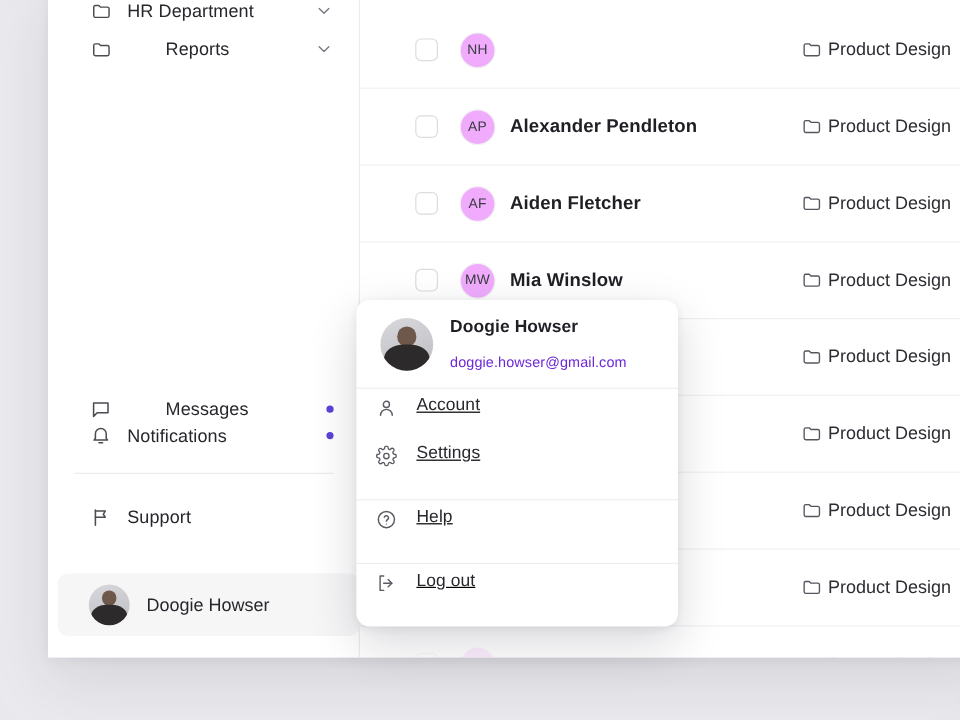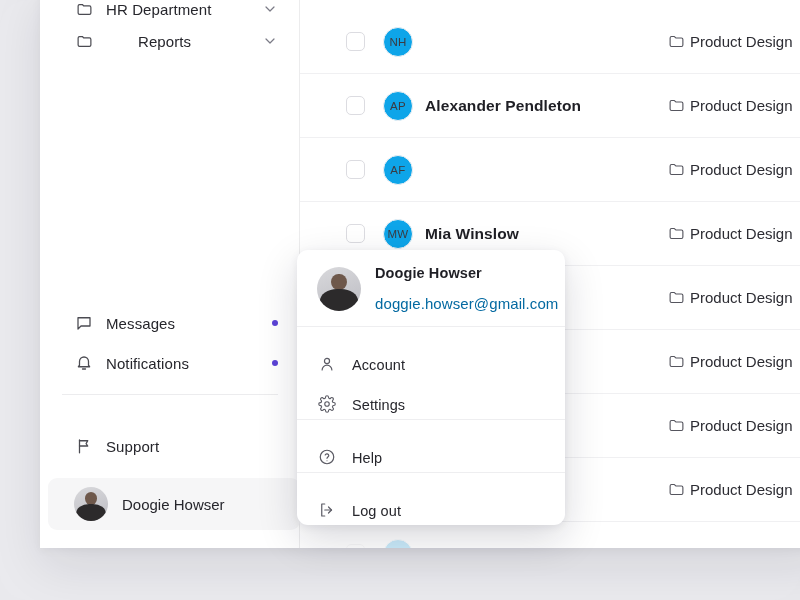--- a/index.html
+++ b/index.html
@@ -89,21 +89,21 @@
   }
   .row .cb {
     margin-left: 46px;
     width: 19px; height: 19px; flex: none;
     border: 1.4px solid #dcdce1; border-radius: 5px; background: #fff;
     cursor: pointer;
   }
   .row .initials {
     margin-left: 18px;
     width: 30px; height: 30px; flex: none;
-    border-radius: 50%; border: 1px solid #f1f1f3; background: #0ea5e9;
+    border-radius: 50%; border: 1px solid #f1f1f3; background: #f0abfc;
     display: flex; align-items: center; justify-content: center;
     font-size: 11.5px; color: #3b3b42; letter-spacing: .3px;
   }
   .row .person {
     margin-left: 12px; font-size: 15.5px; color: #1f1f25; font-weight: 600;
     letter-spacing: .1px; white-space: nowrap;
   }
   .row .dept {
     position: absolute; left: 368px;
     display: flex; align-items: center; gap: 5px;
@@ -118,26 +118,26 @@
     left: 297px; top: 250px;
     width: 268px;
     background: #fff;
     border-radius: 11px;
     box-shadow: 0 14px 40px rgba(20,20,45,0.16), 0 2px 8px rgba(20,20,45,0.07);
     overflow: hidden;
   }
   .popup-header { display: flex; align-items: center; padding: 15px 16px 14px 20px; }
   .popup-header .meta { margin-left: 14px; min-width: 0; }
   .popup-header .pname { font-size: 14.5px; color: #1f1f25; font-weight: 600; letter-spacing:.1px;}
-  .popup-header .pmail { font-size: 15px; color: #0369a1; margin-top: 14px; letter-spacing:.1px;}
+  .popup-header .pmail { font-size: 12px; color: #6d28d9; margin-top: 14px; letter-spacing:.1px;}
   .popup-divider { height: 1px; background: #eeeef0; }
   .menu-group { padding: 6px 0; }
   .menu-item {
-    display: flex; align-items: flex-end;
-    height: 40px; padding: 0 20px; cursor: pointer;
+    display: flex; align-items: flex-start;
+    height: 40px; padding: 0 15px; cursor: pointer; text-decoration: underline;
   }
   .menu-item .ico { width: 19px; height: 19px; flex: none; color: #5b5b64; display:flex; align-items:center; justify-content:center; }
   .menu-item .label { margin-left: 16px; font-size: 14.5px; color: #26262c; letter-spacing:.1px; }
 
   svg { display: block; }
 </style>
 </head>
 <body>
 
 <div id="stage">
@@ -166,21 +166,21 @@
             </svg>
         </span>
         <span class="label">Reports</span>
         <span class="chev">
           <svg width="16" height="16" viewBox="0 0 24 24" fill="none" stroke="currentColor" stroke-width="1.8" stroke-linecap="round" stroke-linejoin="round">
               <path d="M6 9l6 6 6-6"></path>
             </svg>
         </span>
       </div>
 
-      <div class="nav-item" style="top:314px;">
+      <div class="nav-item" style="top:332px;gap:32px;">
         <span class="ico">
           <svg width="18" height="18" viewBox="0 0 24 24" fill="none" stroke="currentColor" stroke-width="1.7" stroke-linecap="round" stroke-linejoin="round">
               <path d="M4 5h16v11H8l-4 4z"></path>
             </svg>
         </span>
         <span class="label">Messages</span>
         <span class="dot"></span>
       </div>
 
       <div class="nav-item" style="top:354px;">
@@ -189,21 +189,21 @@
               <path d="M18 15v-5a6 6 0 1 0-12 0v5l-1.5 2h15z"></path>
               <path d="M10 20h4"></path>
             </svg>
         </span>
         <span class="label">Notifications</span>
         <span class="dot"></span>
       </div>
 
       <div class="sb-divider" style="top:408px;"></div>
 
-      <div class="nav-item" style="top:437px;text-align:center;">
+      <div class="nav-item" style="top:422px;text-align:center;">
         <span class="ico">
           <svg width="18" height="18" viewBox="0 0 24 24" fill="none" stroke="currentColor" stroke-width="1.7" stroke-linecap="round" stroke-linejoin="round">
               <path d="M6 21V4"></path>
               <path d="M6 5h11l-2.2 3.8L17 12H6"></path>
             </svg>
         </span>
         <span class="label">Support</span>
       </div>
 
       <div class="profile-row" style="top:492px;">
@@ -237,20 +237,21 @@
                 <path d="M3 7a2 2 0 0 1 2-2h4l2 2h8a2 2 0 0 1 2 2v8a2 2 0 0 1-2 2H5a2 2 0 0 1-2-2z"></path>
               </svg>
           </span>
           <span>Product Design</span>
         </span>
       </div>
 
       <div class="row" style="top:152px;">
         <span class="cb"></span>
         <span class="initials">AF</span>
+        <span class="person">Aiden Fletcher</span>
         <span class="dept">
           <span class="ico">
             <svg width="17" height="17" viewBox="0 0 24 24" fill="none" stroke="currentColor" stroke-width="1.6" stroke-linecap="round" stroke-linejoin="round">
                 <path d="M3 7a2 2 0 0 1 2-2h4l2 2h8a2 2 0 0 1 2 2v8a2 2 0 0 1-2 2H5a2 2 0 0 1-2-2z"></path>
               </svg>
           </span>
           <span>Product Design</span>
         </span>
       </div>
 

